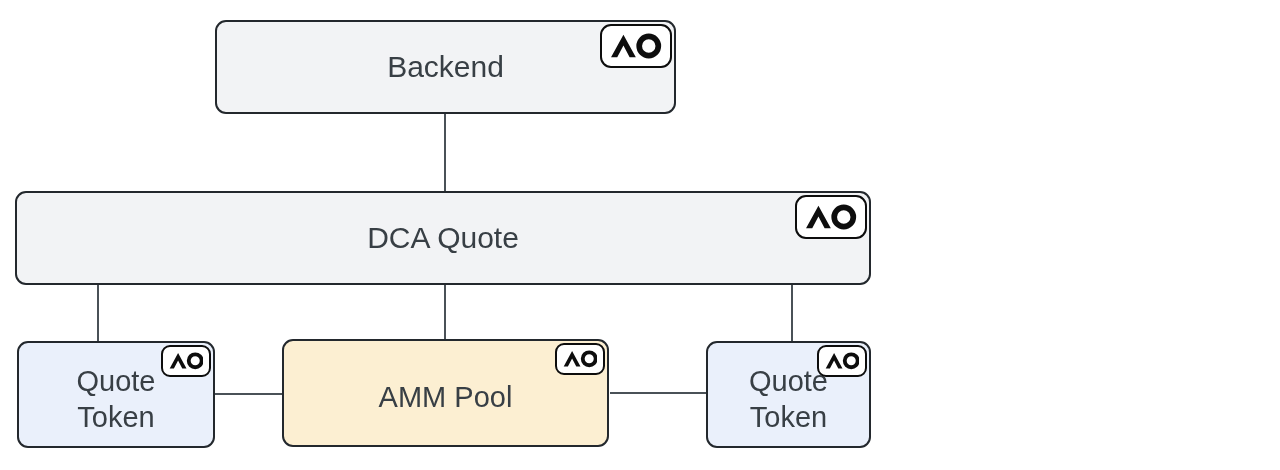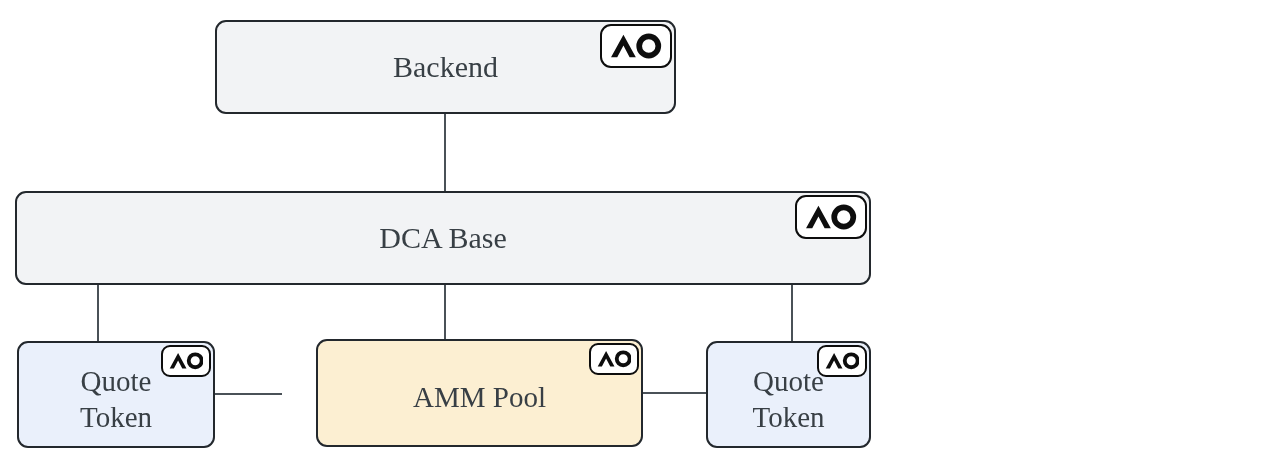--- a/index.html
+++ b/index.html
@@ -1,34 +1,34 @@
 <!DOCTYPE html>
 <html style="--box-border: #23282d; --connector: #4a5157; --text: #383f45; --gray-fill: #f2f3f5; --blue-fill: #eaf0fb; --orange-fill: #fcefd2; --badge-bg: #ffffff; --badge-fg: #0d0d0d;"><head>
 <meta charset="utf-8">
 <style>
   html,body { margin:0; padding:0; background:#ffffff; }
   .canvas {
     position:relative; width:1280px; height:470px; background:#ffffff;
-    font-family:Liberation Serif, serif; overflow:hidden;
+    font-family:Liberation Sans, sans-serif; overflow:hidden;
   }
   .node {
     position:absolute; box-sizing:border-box;
     border:2.5px solid var(--box-border,#23282d);
     border-radius:11px;
     display:flex; align-items:center; justify-content:center;
     text-align:center; color:var(--text,#383f45);
   }
   .node.gray   { background:var(--gray-fill,#f2f3f5); }
   .node.blue   { background:var(--blue-fill,#eaf0fb); }
   .node.orange { background:var(--orange-fill,#fcefd2); }
 
   #node-backend   { left:215px; top:20px;  width:461px; height:94px;  font-size:30px; }
   #node-dca-agent { left:15px;  top:191px; width:856px; height:94px;  font-size:30px; }
   #node-quote     { left:17px;  top:341px; width:198px; height:107px; font-size:29px; padding-top:10px; }
-  #node-amm       { left:282px; top:339px; width:327px; height:108px; font-size:29px; padding-top:10px;margin-left:34px; }
+  #node-amm       { left:282px; top:339px; width:327px; height:108px; font-size:29px; padding-top:10px; }
   #node-base      { left:706px; top:341px; width:165px; height:107px; font-size:29px; padding-top:10px; }
 
   .label { line-height:1.22; }
   .label span { display:block; }
 
   .badge {
     position:absolute; top:2px; right:2px;
     box-sizing:border-box;
     background:var(--badge-bg,#ffffff);
     border:2px solid var(--badge-fg,#0d0d0d);
@@ -67,21 +67,21 @@
     <div class="label">Backend</div>
     <div class="badge big">
       <svg viewBox="0 0 200 100" aria-hidden="true">
         <path class="glyph" fill-rule="evenodd" d="M52 6 L100 94 L4 94 Z M52 48 L76 94 L28 94 Z"></path>
         <circle class="ring" cx="150" cy="50" r="37"></circle>
       </svg>
     </div>
   </div>
 
   <div class="node gray" id="node-dca-agent">
-    <div class="label">DCA Base</div>
+    <div class="label">DCA Quote</div>
     <div class="badge big">
       <svg viewBox="0 0 200 100" aria-hidden="true">
         <path class="glyph" fill-rule="evenodd" d="M52 6 L100 94 L4 94 Z M52 48 L76 94 L28 94 Z"></path>
         <circle class="ring" cx="150" cy="50" r="37"></circle>
       </svg>
     </div>
   </div>
 
   <div class="node blue" id="node-quote">
     <div class="label">

